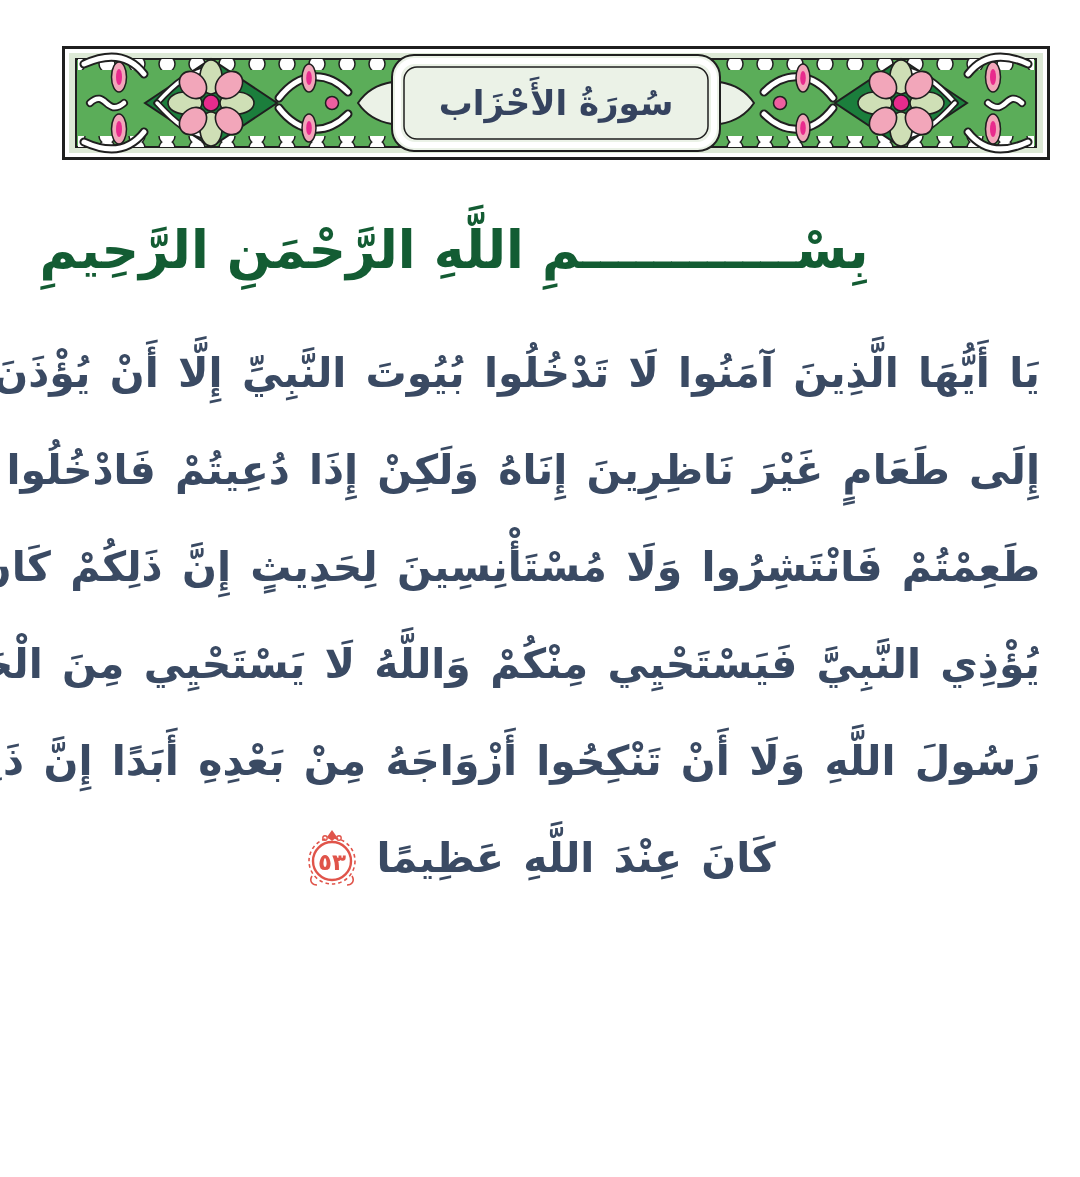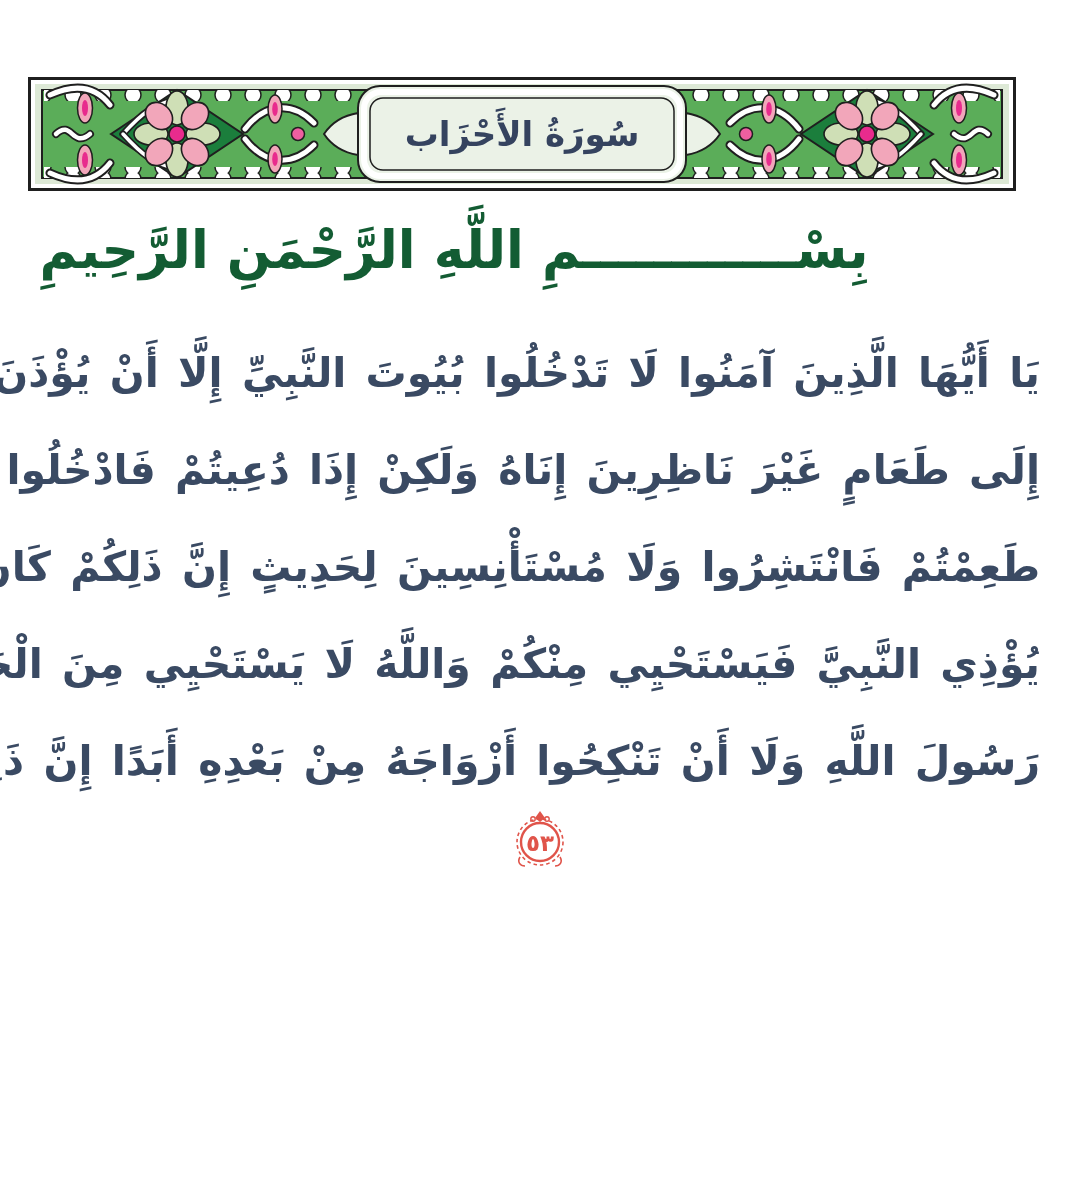--- a/index.html
+++ b/index.html
@@ -5,21 +5,21 @@
   html,body{margin:0;padding:0;background:#ffffff;}
   .page{
     position:relative;
     width:1080px;height:1177px;
     background:#ffffff;
     font-family:"DejaVu Sans",sans-serif;
     overflow:hidden;
   }
   
   .banner-wrap{
-    position:absolute;left:28px;top:46px;width:988px;height:114px;margin-top:31px;
+    position:absolute;left:62px;top:46px;width:988px;height:114px;
   }
   .banner-wrap svg{display:block;}
   
   .bismillah{
     position:absolute;left:0;top:200px;width:908px;
     text-align:center;
     font-size:52px;
     font-weight:bold;
     line-height:100px;
     direction:rtl;
@@ -126,20 +126,21 @@
   <div class="bismillah" style="color:#135C33">بِسْــــــــــــمِ اللَّهِ الرَّحْمَنِ الرَّحِيمِ</div>
 
   <div class="verse-block" style="color:#3A4A63" dir="rtl">
     <div class="verse-line">يَا أَيُّهَا الَّذِينَ آمَنُوا لَا تَدْخُلُوا بُيُوتَ النَّبِيِّ إِلَّا أَنْ يُؤْذَنَ لَكُمْ</div>
     <div class="verse-line">إِلَى طَعَامٍ غَيْرَ نَاظِرِينَ إِنَاهُ وَلَكِنْ إِذَا دُعِيتُمْ فَادْخُلُوا فَإِذَا</div>
     <div class="verse-line">طَعِمْتُمْ فَانْتَشِرُوا وَلَا مُسْتَأْنِسِينَ لِحَدِيثٍ إِنَّ ذَلِكُمْ كَانَ</div>
     <div class="verse-line">يُؤْذِي النَّبِيَّ فَيَسْتَحْيِي مِنْكُمْ وَاللَّهُ لَا يَسْتَحْيِي مِنَ الْحَقِّ وَإِذَا</div>
     <div class="verse-line">رَسُولَ اللَّهِ وَلَا أَنْ تَنْكِحُوا أَزْوَاجَهُ مِنْ بَعْدِهِ أَبَدًا إِنَّ ذَلِكُمْ</div>
 
     <div class="verse-line last">
+      <span>كَانَ عِنْدَ اللَّهِ عَظِيمًا</span>
       <span class="ayah-marker">
         <svg width="56" height="60" viewBox="0 0 56 60">
 
           <path d="M28,1 L33,8 L28,12 L23,8 Z" fill="#E0544A"></path>
           <circle cx="21" cy="9" r="2.2" fill="none" stroke="#E0544A" stroke-width="1.4"></circle>
           <circle cx="35" cy="9" r="2.2" fill="none" stroke="#E0544A" stroke-width="1.4"></circle>
 
           <circle cx="28" cy="32" r="23" fill="none" stroke="#E0544A" stroke-width="1.6" stroke-dasharray="3.5 3"></circle>
           <circle cx="28" cy="32" r="19" fill="#ffffff" stroke="#E0544A" stroke-width="2.4"></circle>
 

